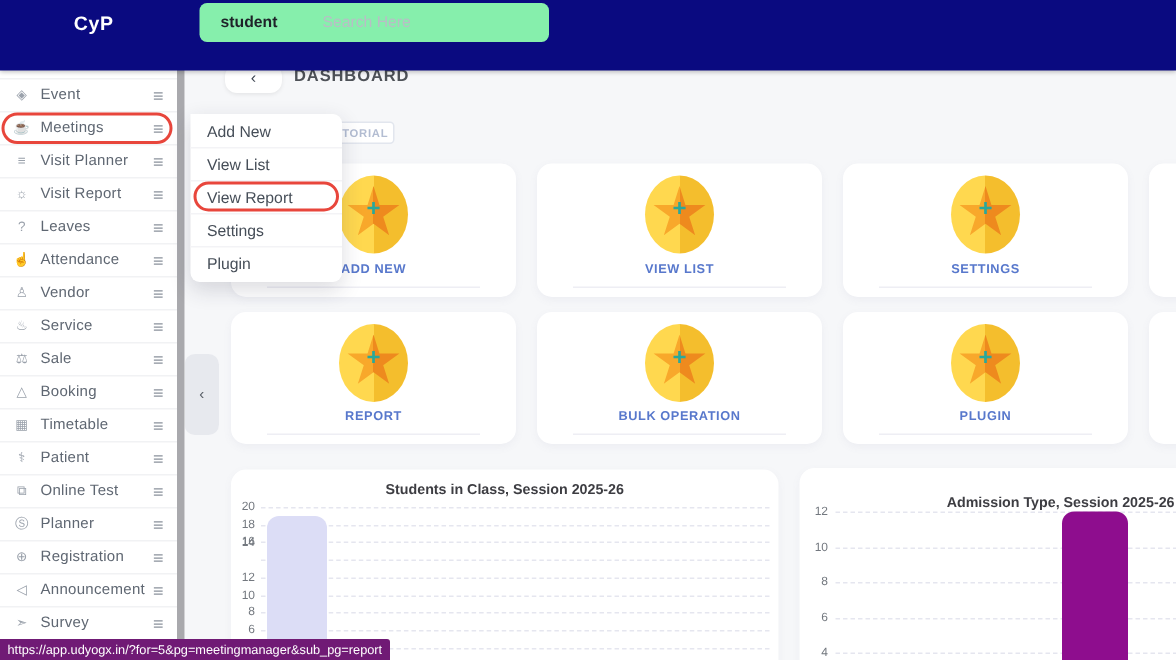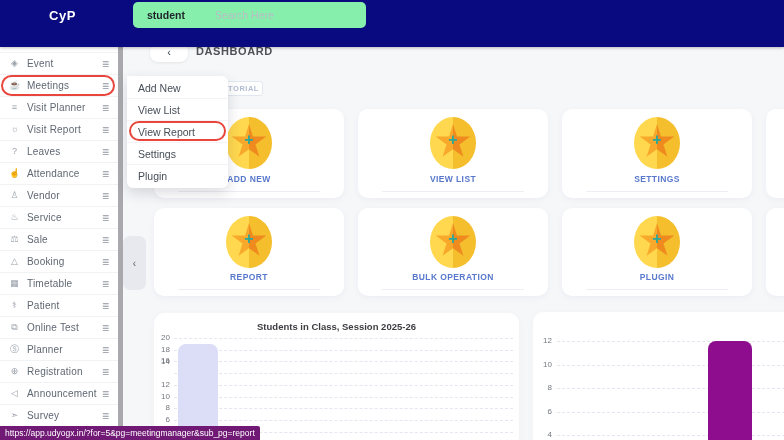--- a/index.html
+++ b/index.html
@@ -248,20 +248,21 @@
       <div class="tick" style="top: 78.5px; width: 16px;">10</div>
       <div class="grid" style="top: 95.2px; left: 20px; right: 6px;"></div>
       <div class="tick" style="top: 90.2px; width: 16px;">8</div>
       <div class="grid" style="top: 106.9px; left: 20px; right: 6px;"></div>
       <div class="tick" style="top: 101.9px; width: 16px;">6</div>
       <div class="grid" style="top: 118.6px; left: 20px; right: 6px;"></div>
       <div class="tick" style="top: 113.6px; width: 16px;">4</div>
       <div class="bar" style="left: 24px; width: 40px; top: 30.85px; height: 169.15px; background: rgb(220, 221, 246);"></div>
     </div>
   <div class="chart" id="cB">
+    <div class="ctitle right">Admission Type, Session 2025-26</div>
   <div class="grid" style="top: 29px; left: 24px; right: 0px;"></div>
       <div class="tick" style="top: 24px; width: 19px;">12</div>
       <div class="grid" style="top: 52.5px; left: 24px; right: 0px;"></div>
       <div class="tick" style="top: 47.5px; width: 19px;">10</div>
       <div class="grid" style="top: 76px; left: 24px; right: 0px;"></div>
       <div class="tick" style="top: 71px; width: 19px;">8</div>
       <div class="grid" style="top: 99.5px; left: 24px; right: 0px;"></div>
       <div class="tick" style="top: 94.5px; width: 19px;">6</div>
       <div class="grid" style="top: 123px; left: 24px; right: 0px;"></div>
       <div class="tick" style="top: 118px; width: 19px;">4</div>

